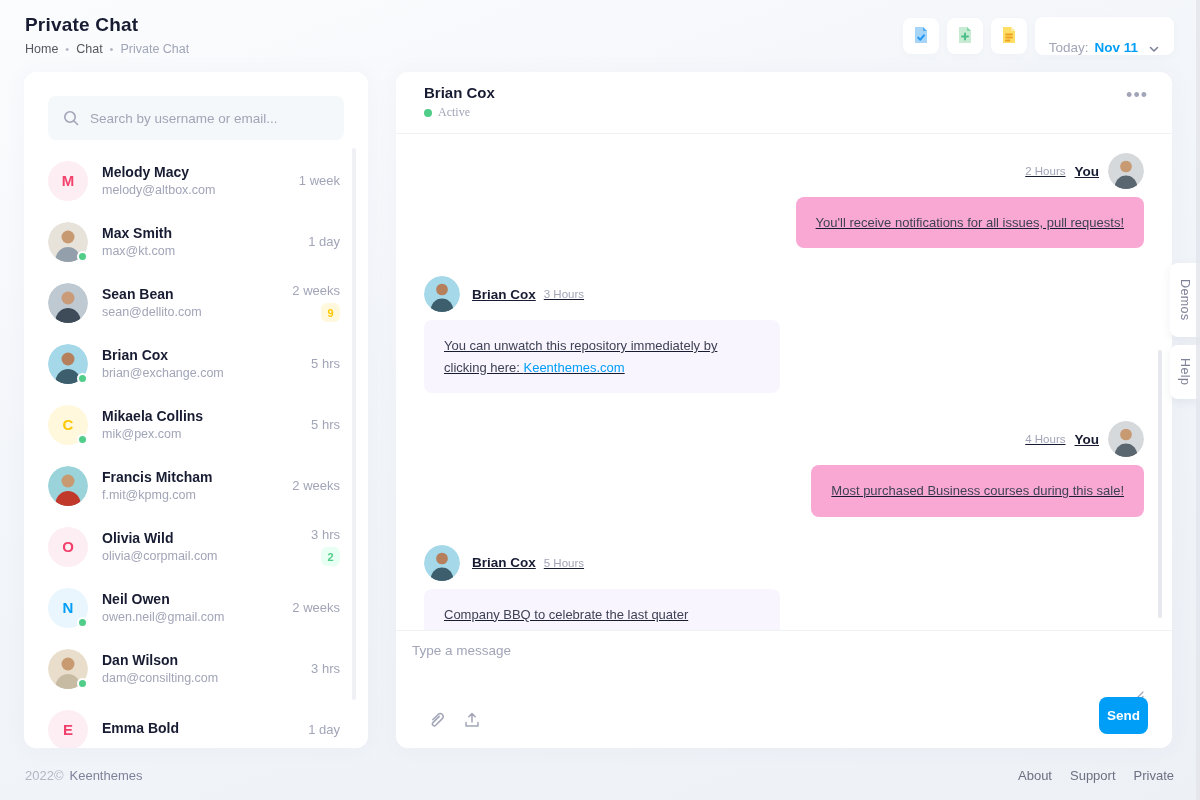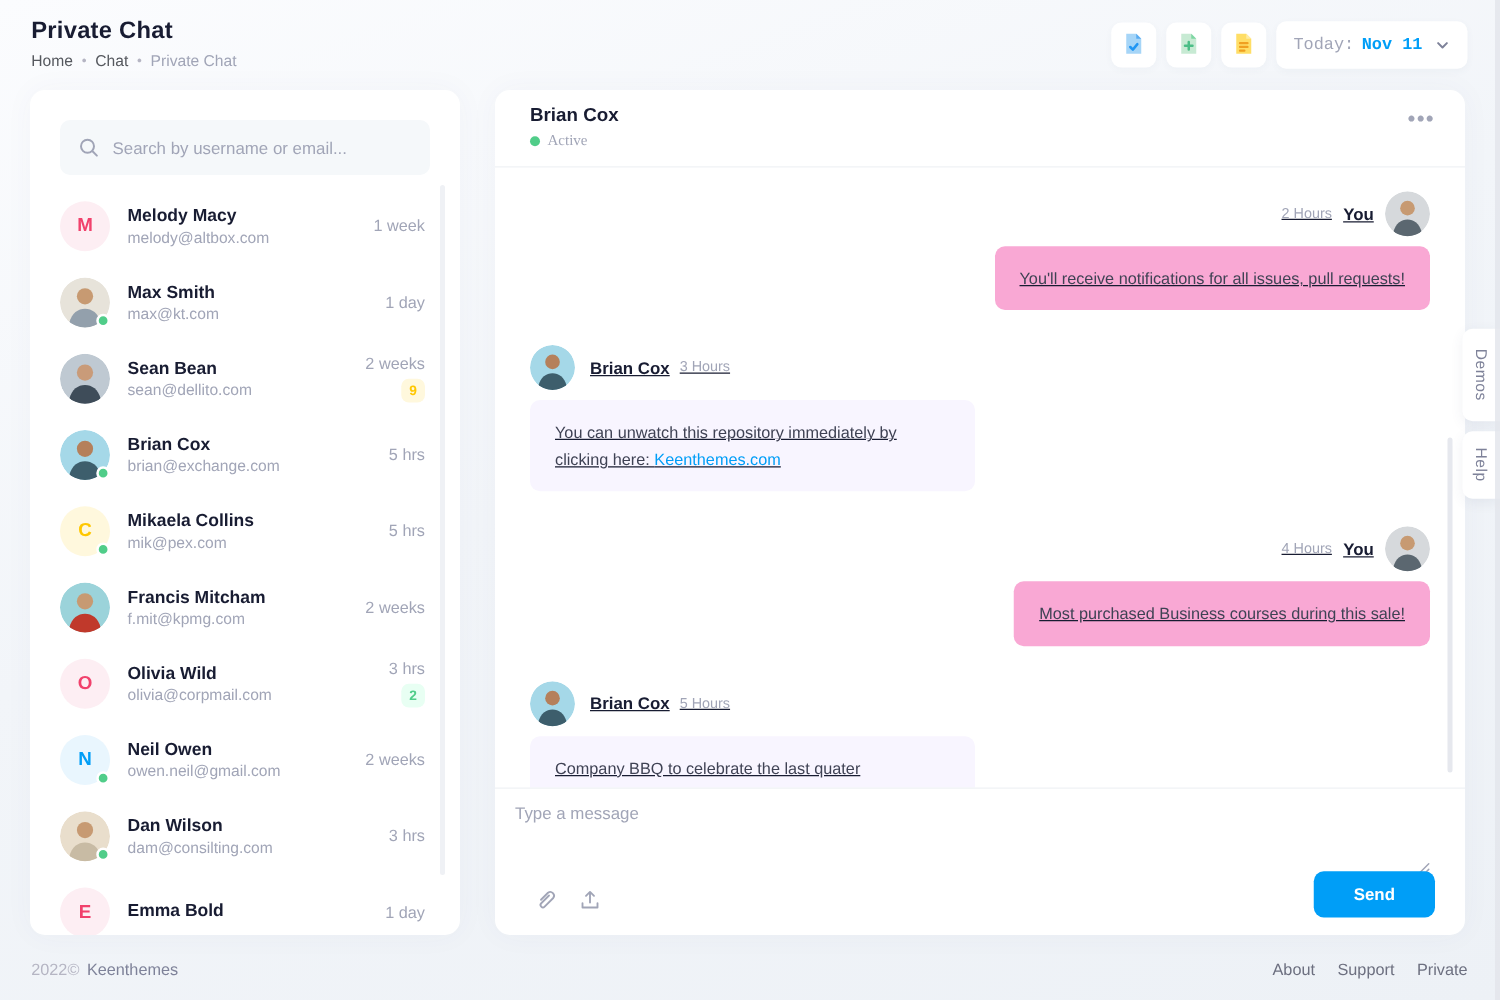--- a/index.html
+++ b/index.html
@@ -13,22 +13,22 @@
   .page-header { position:absolute; left:25px; top:14px; }
   .page-title { font-size:19px; font-weight:700; color:#181C32; letter-spacing:.2px; }
   .breadcrumb { margin-top:6px; font-size:12.5px; display:flex; align-items:center; gap:7px; }
   .bc-link { color:#55585e; }
   .bc-sep { color:#b5b5c3; font-size:11px; }
   .bc-current { color:#A1A5B7; }
   
   .toolbar { position:absolute; top:17px; right:26px; display:flex; align-items:center; gap:8px; }
   .icon-btn { width:36px; height:36px; background:#fff; border:none; border-radius:8px;
     display:flex; align-items:center; justify-content:center; box-shadow:0 2px 6px rgba(80,90,120,.04); cursor:pointer; }
-  .date-widget { height:38px; background:#fff; border-radius:8px; display:flex; align-items:center;
-    padding:0 14px; gap:6px; box-shadow:0 2px 6px rgba(80,90,120,.04); cursor:pointer;font-family:Liberation Mono, monospace; }
+  .date-widget { height:38px; background:#fff; border-radius:8px; display:flex; align-items:flex-end;
+    padding:0 14px; gap:6px; box-shadow:0 2px 6px rgba(80,90,120,.04); cursor:pointer; }
   .date-label { color:#A1A5B7; font-size:13.5px; }
   .date-value { color:#009EF7; font-size:13.5px; font-weight:700; }
   
   .card { position:absolute; top:72px; background:#fff; border-radius:12px;
     box-shadow:0 0 24px rgba(76,87,125,.04); }
   .contacts-card { left:24px; width:344px; height:676px; overflow:hidden; }
   .chat-card { left:396px; width:776px; height:676px; overflow:hidden; }
   
   .search-wrap { position:absolute; left:24px; right:24px; top:24px; height:44px;
     background:#F5F8FA; border-radius:8px; display:flex; align-items:center; padding:0 14px; gap:10px; }
@@ -83,21 +83,21 @@
     background:#E6E8EE; border-radius:2px; }
   
   .chat-footer { position:absolute; left:0; right:0; bottom:0; height:118px; border-top:1px solid #EFF2F5; }
   .composer { position:absolute; top:12px; left:16px; right:40px; height:48px; border:none; outline:none;
     resize:none; font-family:"Liberation Sans",sans-serif; font-size:13.5px; color:#5E6278; }
   .composer::placeholder { color:#A1A5B7; }
   .grip { position:absolute; right:28px; top:56px; }
   .composer-actions { position:absolute; left:30px; bottom:18px; display:flex; gap:16px; align-items:center; }
   .tool-btn { background:none; border:none; cursor:pointer; padding:0; display:flex; }
   .send-btn { position:absolute; right:24px; bottom:14px; background:#009EF7; color:#fff; border:none;
-    border-radius:8px; font-size:13.5px; font-weight:700; padding:11px 32px; cursor:pointer;
+    border-radius:8px; font-size:13.5px; font-weight:700; padding:11px 8px; cursor:pointer;
     font-family:"Liberation Sans",sans-serif; }
   
   .side-tab { position:absolute; right:0; width:30px; background:#fff; border-radius:8px 0 0 8px;
     box-shadow:0 3px 10px rgba(70,80,110,.08); display:flex; align-items:center; justify-content:center;
     cursor:pointer; }
   .side-tab span { writing-mode:vertical-rl; font-size:12.5px; color:#7E8299; letter-spacing:.4px; }
   .tab-demos { top:263px; height:74px; }
   .tab-help  { top:345px; height:54px; }
   .page-scrollbar { position:absolute; right:0; top:0; width:4px; height:800px;
     background:#e2e5eb; opacity:.8; z-index:50; }

